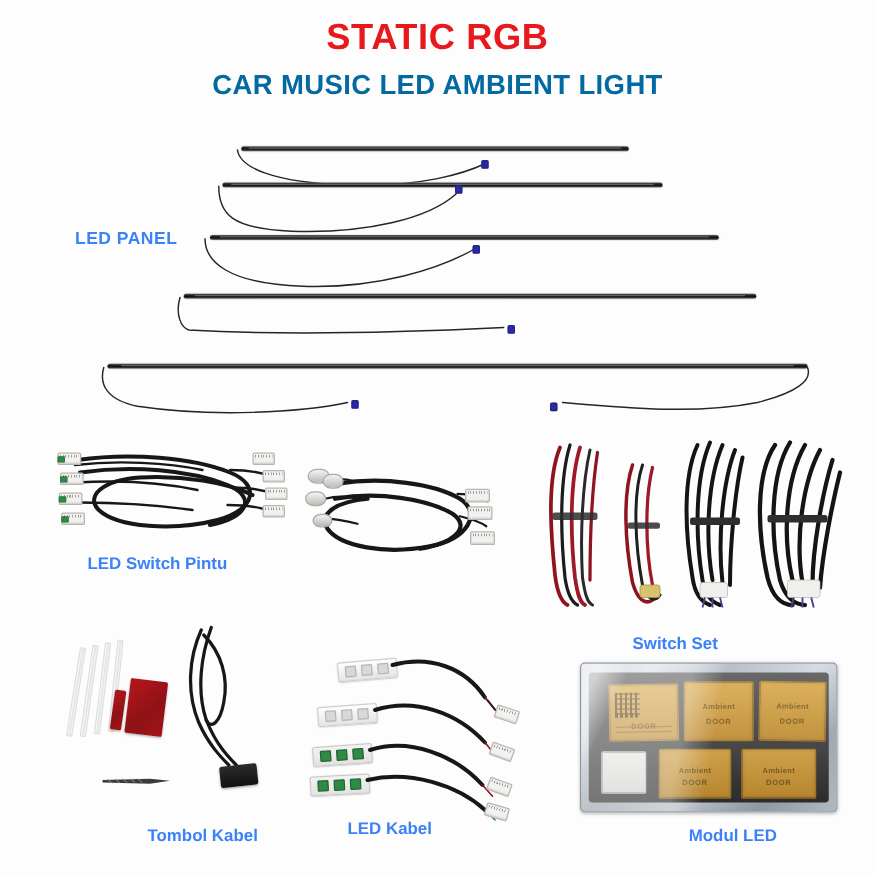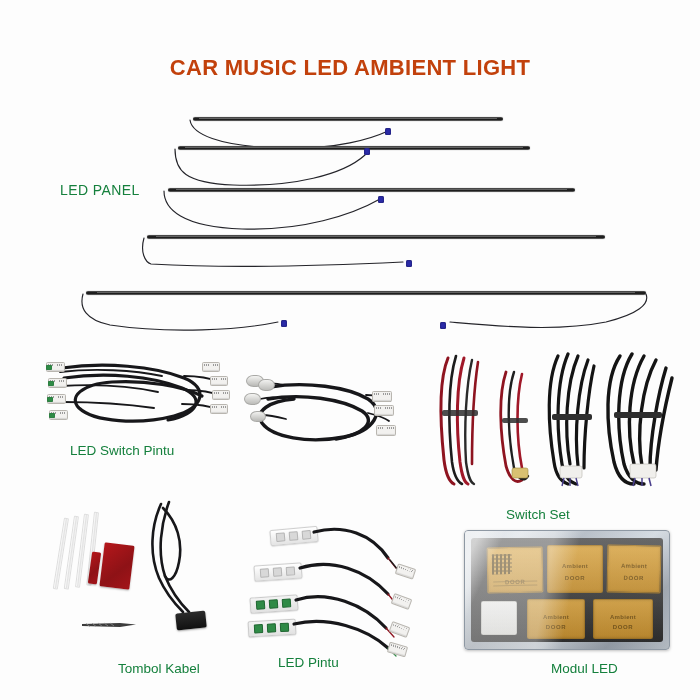--- a/index.html
+++ b/index.html
@@ -32,29 +32,29 @@
   }
   .title-sub {
     position: absolute;
     left: 0;
     top: 55px;
     width: 700px;
     text-align: center;
     font-size: 22px;
     font-weight: bold;
     letter-spacing: 0.3px;
-    color: #c2410c;
+    color: #0369a1;
   }
 
   
   .caption {
     position: absolute;
     font-size: 13.5px;
-    font-weight: normal;
-    color: #15803d;
+    font-weight: bold;
+    color: #3b82f6;
     white-space: nowrap;
   }
   .caption.big { font-size: 14px; letter-spacing: .4px; }
 
   
   .panel-group { position: absolute; left: 0; top: 0; width: 700px; height: 360px; }
   .strip {
     position: absolute;
     height: 4px;
     border-radius: 2px;
@@ -213,20 +213,21 @@
     background: linear-gradient(to bottom,#f6f6f4,#e6e6e2);
     border: .6px solid #cfcfca;
     border-radius: 1.5px;
   }
 </style>
 </head>
 <body>
 
 <div id="page">
 
+  <div class="title-main">STATIC RGB</div>
   <div class="title-sub">CAR MUSIC LED AMBIENT LIGHT</div>
 
   <div class="panel-group">
 
     <div class="strip" style="left:193px; top:117px; width:310px;"></div>
     <svg class="wire" style="left:188px; top:118px;" width="260" height="40" viewBox="0 0 260 40">
       <path d="M2,2 C4,16 30,28 90,30 C150,32 185,20 200,13"></path>
     </svg>
     <div class="conn" style="left:385px; top:128px;"></div>
 
@@ -488,21 +489,21 @@
         </span>
     </div>
     <svg class="cable-svg" style="left:42px; top:92px;" width="114" height="44" viewBox="0 0 114 44">
       <path d="M4,8 C38,0 76,12 98,32" stroke="#17171a" stroke-width="3.2"></path>
       <path d="M98,32 L106,40" stroke="#2f8a46" stroke-width="1.3"></path>
     </svg>
     <div class="jst" style="left:140px; top:120px; width:17px; height:9px; transform: rotate(16deg);">
         <span class="pins"></span>
       </div>
   </div>
-  <div class="caption" style="left:278px; top:655px;">LED Pintu</div>
+  <div class="caption" style="left:278px; top:655px;">LED Kabel</div>
 
   <div class="bag" style="left:464px; top:530px; width:204px; height:118px;">
     <div class="inner"></div>
 
     <div class="module" style="left:22px; top:16px; width:54px; height:44px; transform: rotate(-1deg);">
       <span class="qr"></span>
       <span class="barline" style="top:33px;"></span>
       <span class="barline" style="top:37px;"></span>
       <span class="m-door" style="top:70%;">DOOR</span>
     </div>

